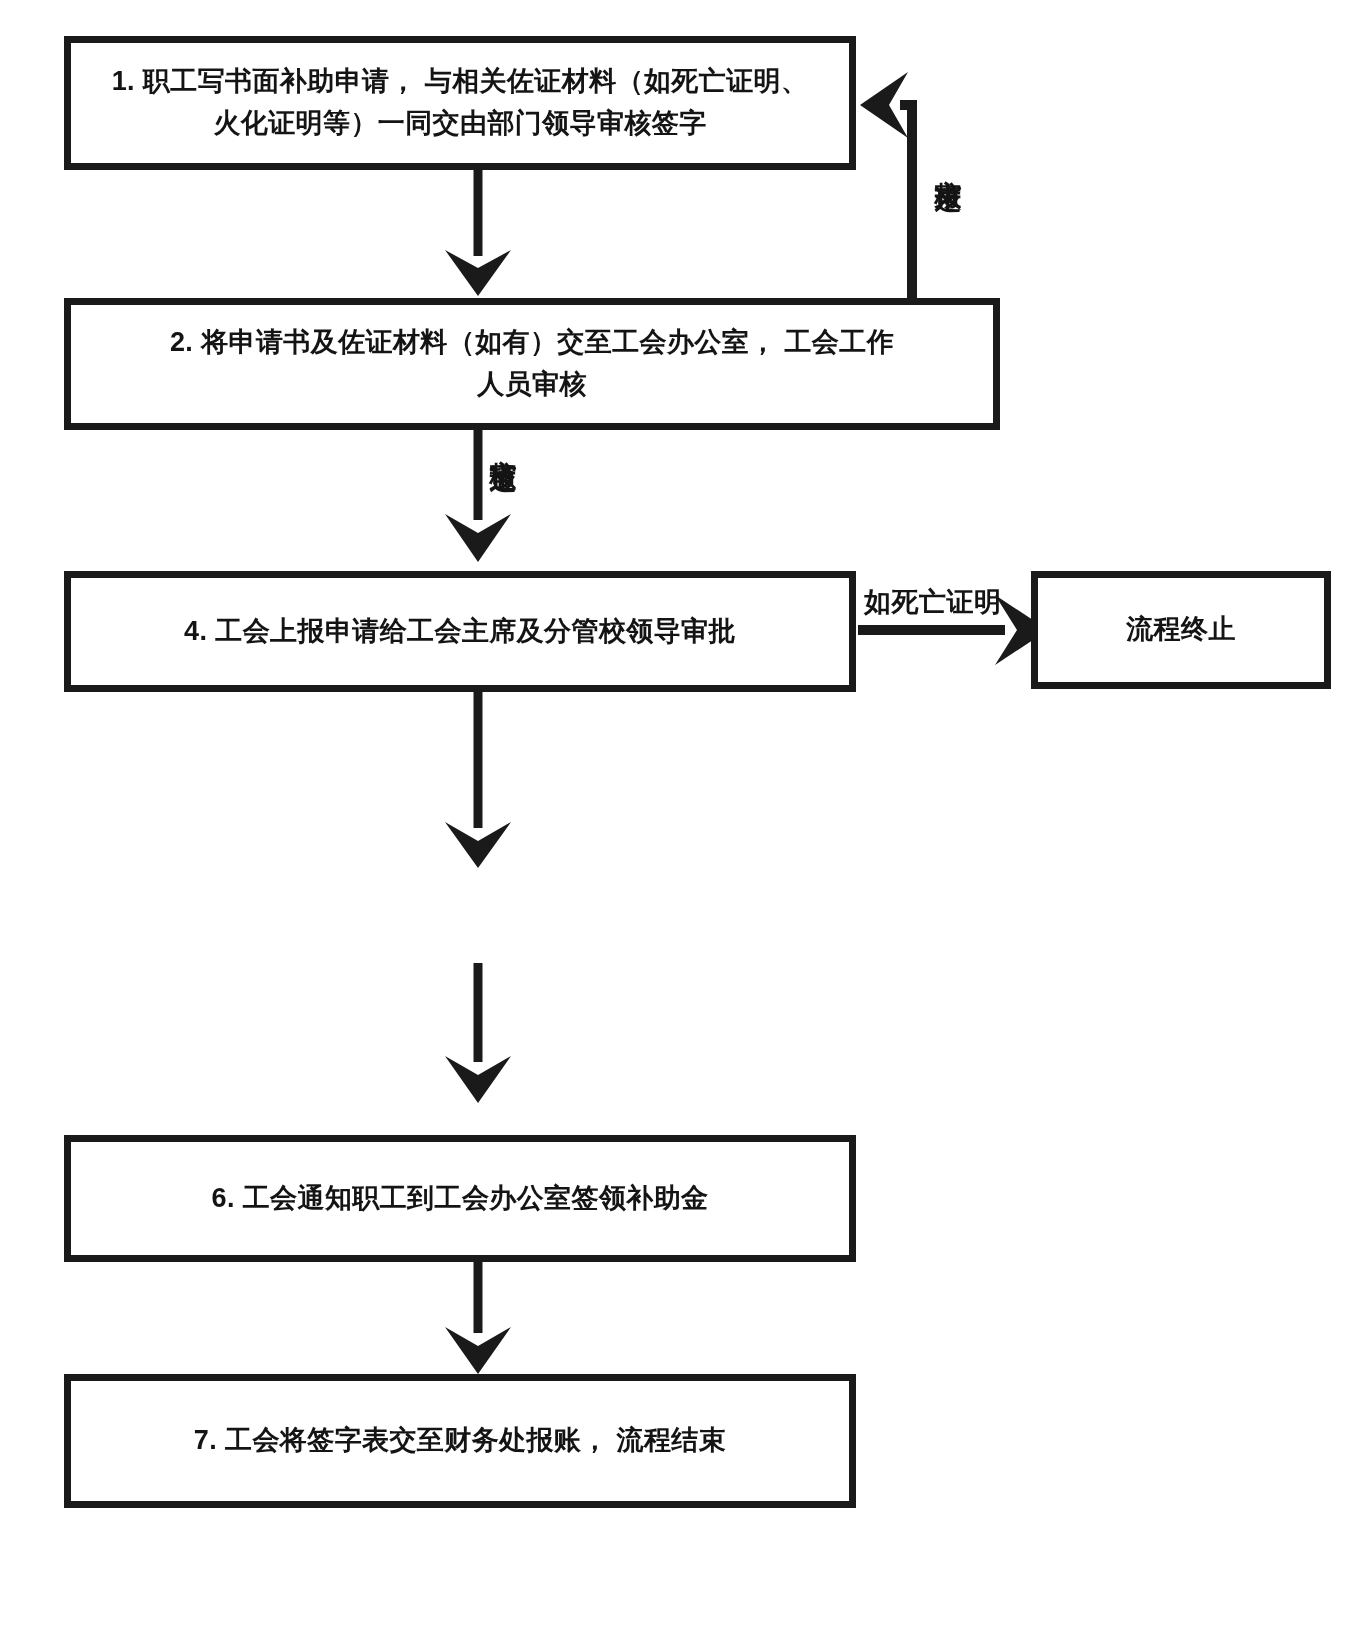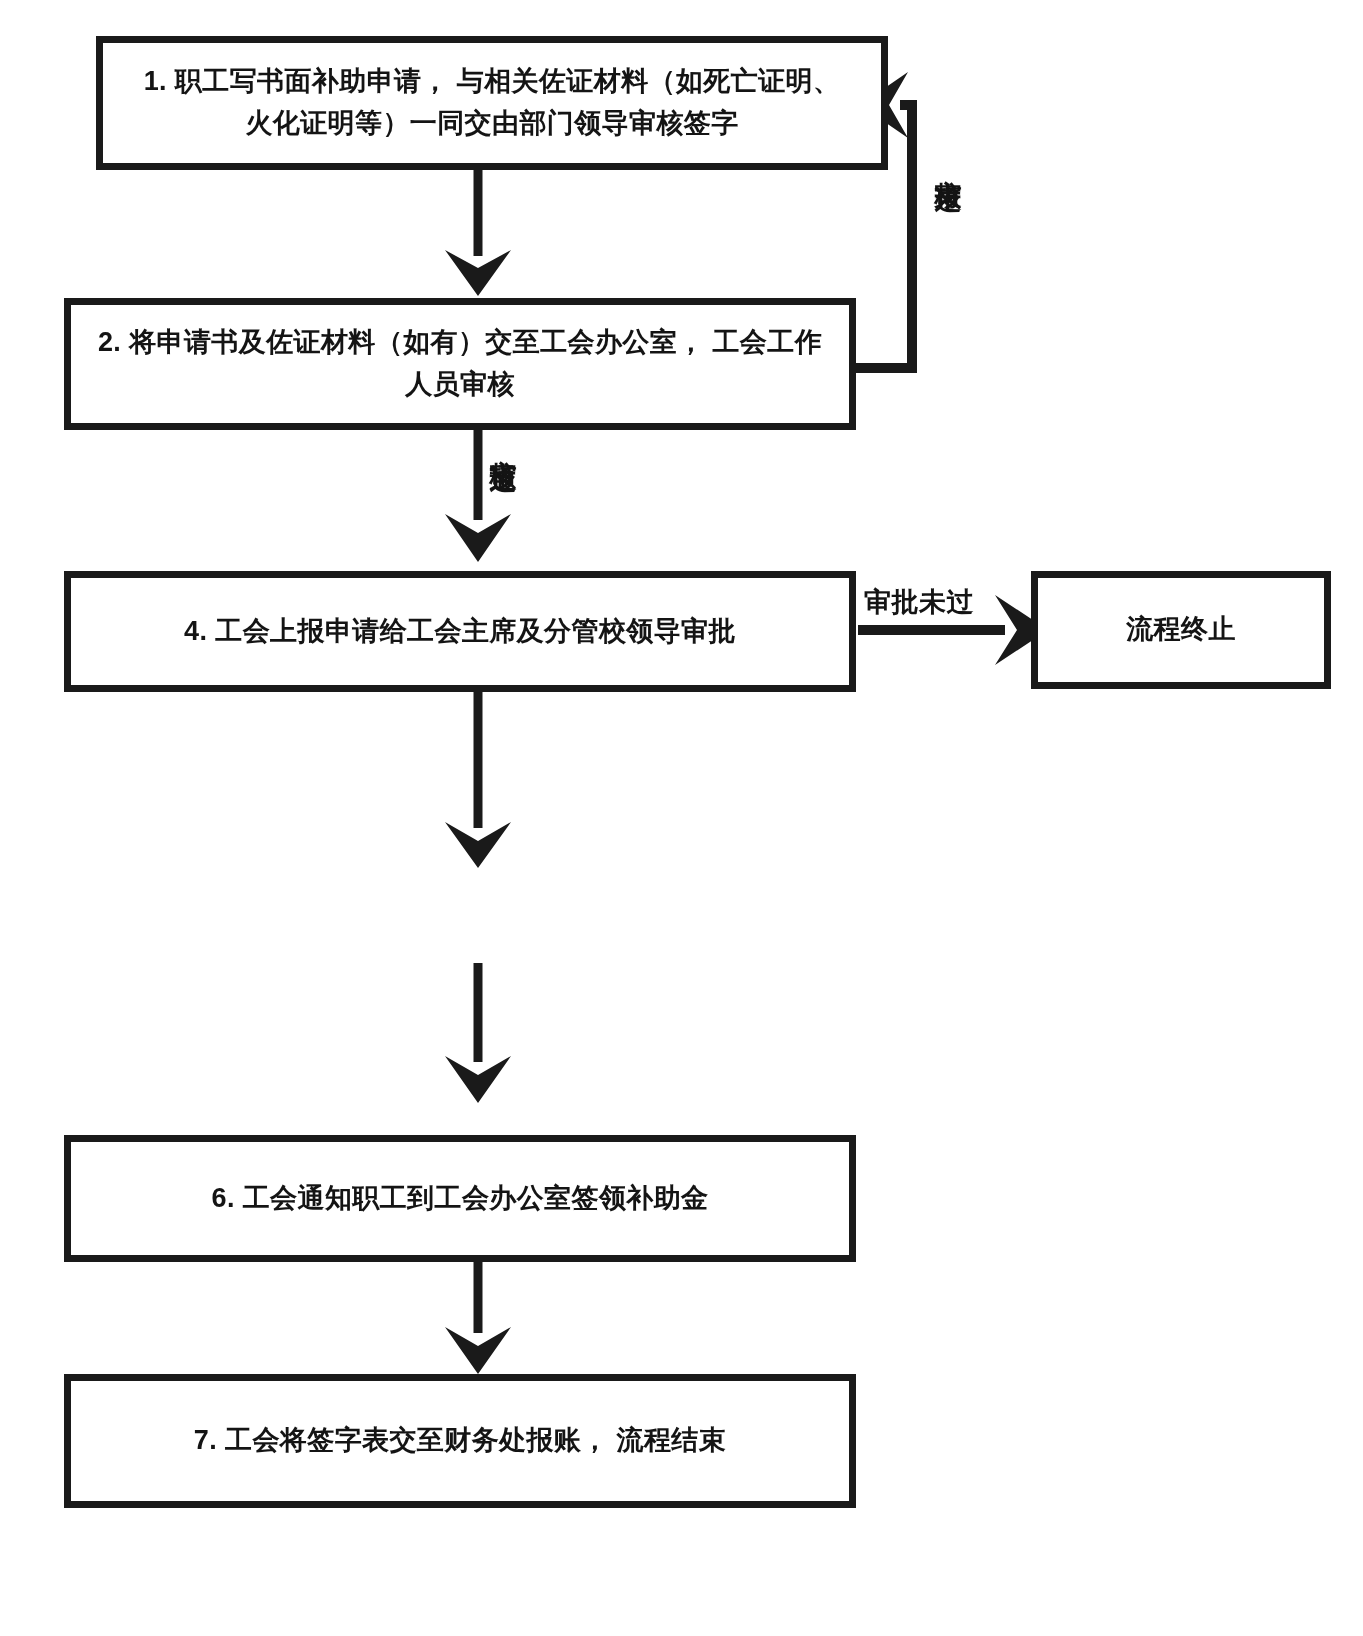--- a/index.html
+++ b/index.html
@@ -105,26 +105,26 @@
       <line x1="478" y1="963" x2="478" y2="1062" stroke="#1a1a1a" stroke-width="9"></line>
       <path d="M445,1056 L478,1103 L511,1056 L478,1075 Z" fill="#1a1a1a"></path>
     </g>
 
     <g>
       <line x1="478" y1="1232" x2="478" y2="1333" stroke="#1a1a1a" stroke-width="9"></line>
       <path d="M445,1327 L478,1374 L511,1327 L478,1346 Z" fill="#1a1a1a"></path>
     </g>
   </svg>
 
-  <div class="node" style="left:64px; top:36px; width:792px; height:134px;margin-left:32px;">
+  <div class="node" style="left:64px; top:36px; width:792px; height:134px;">
     <div class="node-text">1. 职工写书面补助申请， 与相关佐证材料（如死亡证明、
 火化证明等）一同交由部门领导审核签字</div>
   </div>
 
-  <div class="node" style="left:64px; top:298px; width:792px; height:132px;">
+  <div class="node" style="left:64px; top:298px; width:936px; height:132px;">
     <div class="node-text">2. 将申请书及佐证材料（如有）交至工会办公室， 工会工作
 人员审核</div>
   </div>
 
   <div class="node" style="left:64px; top:571px; width:792px; height:121px;">
     <div class="node-text single">4. 工会上报申请给工会主席及分管校领导审批</div>
   </div>
 
   <div class="node" style="left:1031px; top:571px; width:300px; height:118px;">
     <div class="node-text single">流程终止</div>
@@ -136,15 +136,15 @@
   </div>
 
   <div class="node" style="left:64px; top:1374px; width:792px; height:134px;">
     <div class="node-text single">7. 工会将签字表交至财务处报账， 流程结束</div>
   </div>
 
   <div class="edge-label vertical" style="left:934px; top:158px;">审核未过</div>
 
   <div class="edge-label vertical" style="left:489px; top:438px;">审核通过</div>
 
-  <div class="edge-label" style="left:864px; top:584px;">审批未过</div>
+  <div class="edge-label" style="left:864px; top:584px;">如死亡证明</div>
 
 </div>
 
 </body></html>

